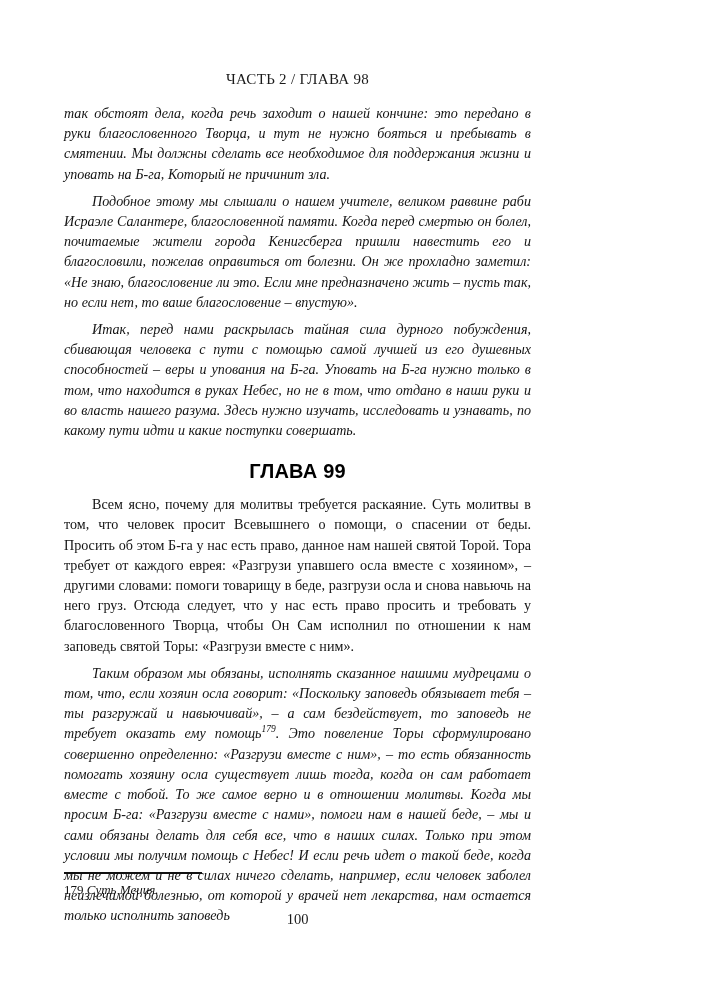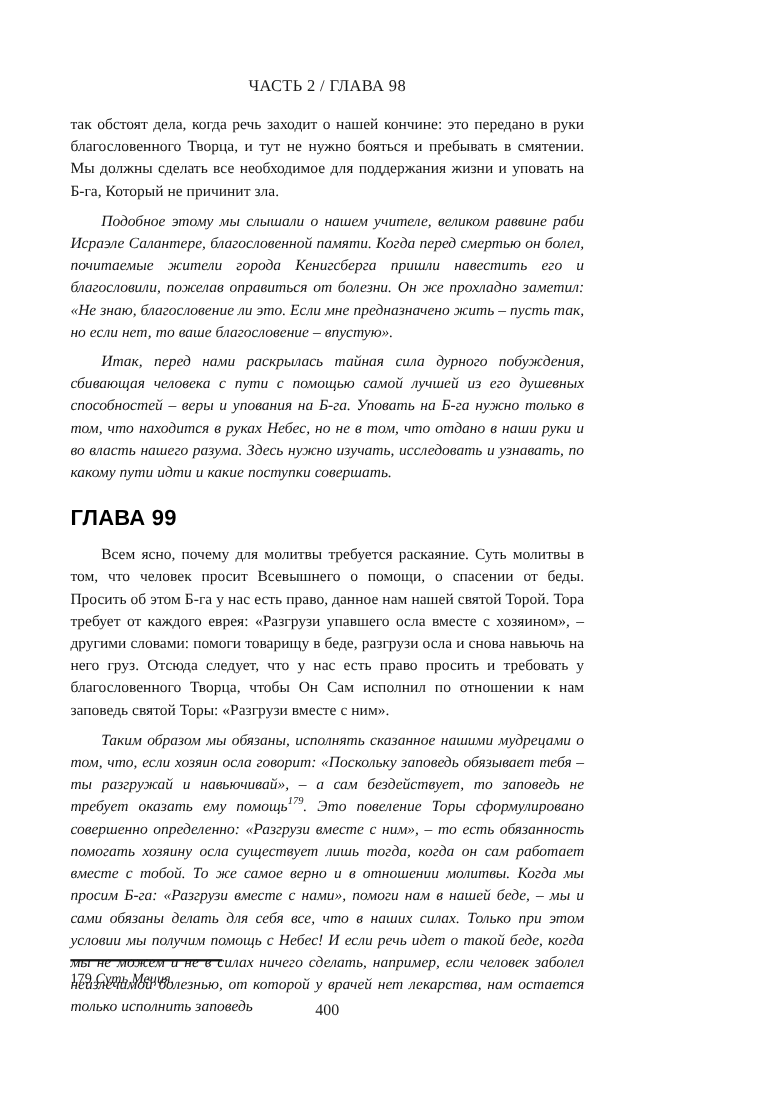--- a/index.html
+++ b/index.html
@@ -43,32 +43,33 @@
     font-size: 14.1px;
     line-height: 20.2px;
     text-align: justify;
     text-indent: 28px;
     color: #131313;
     word-spacing: 0.1px;
     hyphens: none;
   }
   p.para.noindent {
     text-indent: 0;
+    font-style: italic;
   }
   p.para + p.para {
     margin-top: 7px;
     font-style: italic;
   }
 
   
   h2.chapter-heading {
     font-family: "Liberation Sans", "DejaVu Sans", sans-serif;
     font-weight: bold;
     font-size: 20px;
-    text-align: left;
+    text-align: center;
     margin: 20px 0 11px 0;
     letter-spacing: 0.2px;
     color: #000000;
   }
 
   sup.fn-marker {
     font-size: 9.5px;
     vertical-align: super;
     line-height: 0;
   }
@@ -131,15 +132,15 @@
 
     <p class="para"><span>Таким образом мы обязаны, исполнять сказанное нашими мудрецами о том, что, если хозяин осла говорит: «Поскольку заповедь обязывает тебя – ты разгружай и навьючивай», – а сам бездействует, то заповедь не требует оказать ему помощь</span><sup class="fn-marker">179</sup><span>. Это повеление Торы сформулировано совершенно определенно: «Разгрузи вместе с ним», – то есть обязанность помогать хозяину осла существует лишь тогда, когда он сам работает вместе с тобой. То же самое верно и в отношении молитвы. Когда мы просим Б-га: «Разгрузи вместе с нами», помоги нам в нашей беде, – мы и сами обязаны делать для себя все, что в наших силах. Только при этом условии мы получим помощь с Небес! И если речь идет о такой беде, когда мы не можем и не в силах ничего сделать, например, если человек заболел неизлечимой болезнью, от которой у врачей нет лекарства, нам остается только исполнить заповедь</span></p>
 
   </div>
 
   <div class="footnote-area">
     <div class="footnote-rule"></div>
     <div class="footnote"><span class="fn-num">179</span>&nbsp;<span class="fn-src">Суть Меция.</span></div>
   </div>
 
-  <div class="folio">400</div>
+  <div class="folio">100</div>
 
 </div>
 
 </body></html>

